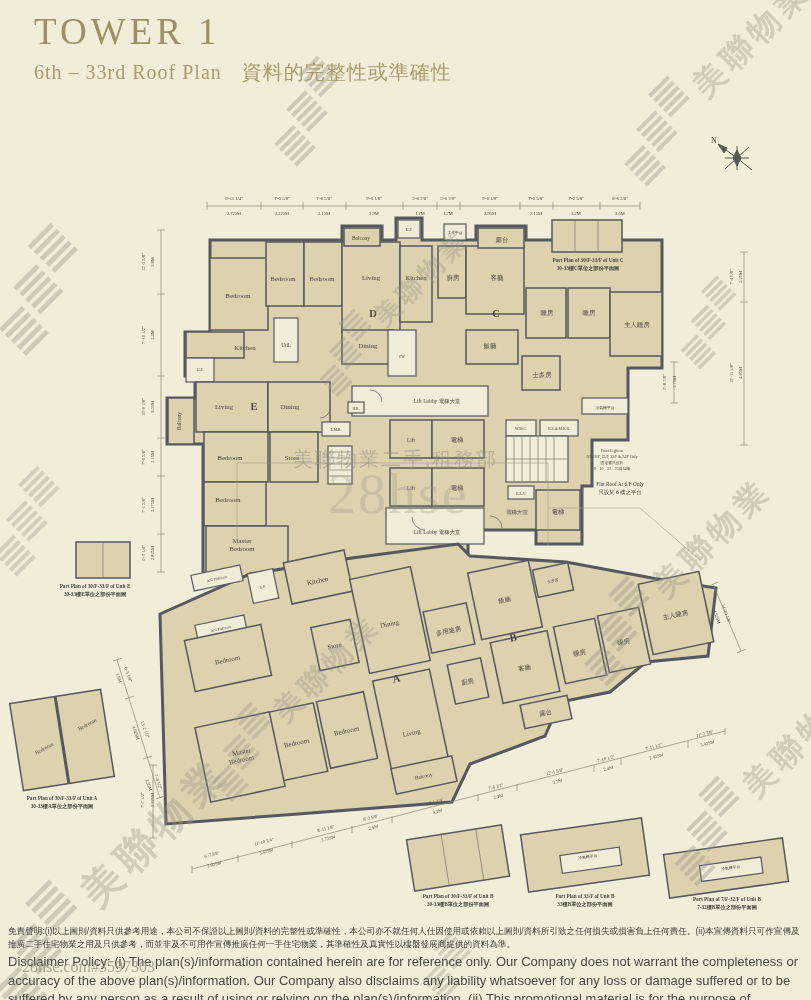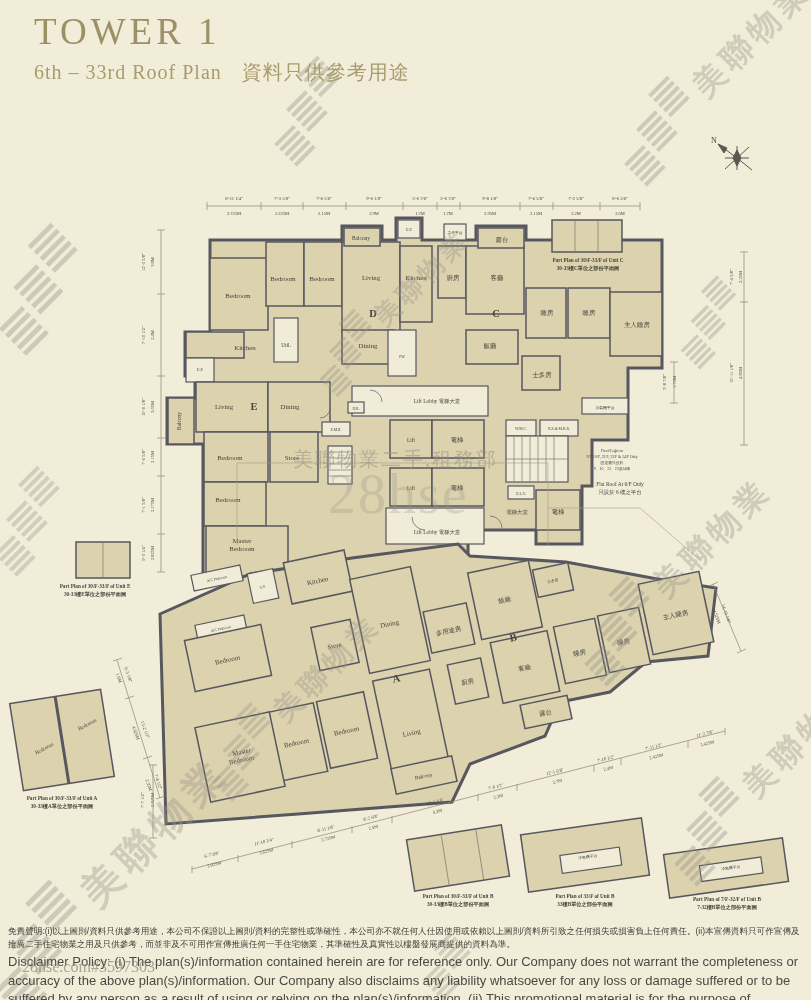--- a/index.html
+++ b/index.html
@@ -63,21 +63,21 @@
         <rect x="66" y="23" width="27" height="4"></rect>
         <rect x="66" y="30" width="27" height="4"></rect>
     </g>
   </symbol>
 </svg>
 
 <div class="hdr">
   <div class="t">TOWER 1</div>
   <div class="s">
     <span>6th – 33rd Roof Plan</span>
-    <span class="zh">資料只供參考用途</span>
+    <span class="zh">資料的完整性或準確性</span>
   </div>
 </div>
 
 <div class="wm" style="left:250px;top:120px">
     <svg width="96" height="72" style="color:rgba(152,150,137,.4)">
       <use href="#wm-logo"></use>
     </svg>
   </div>
 <div class="wm" style="left:600px;top:140px">
     <svg width="96" height="72" style="color:rgba(152,150,137,.4)">

